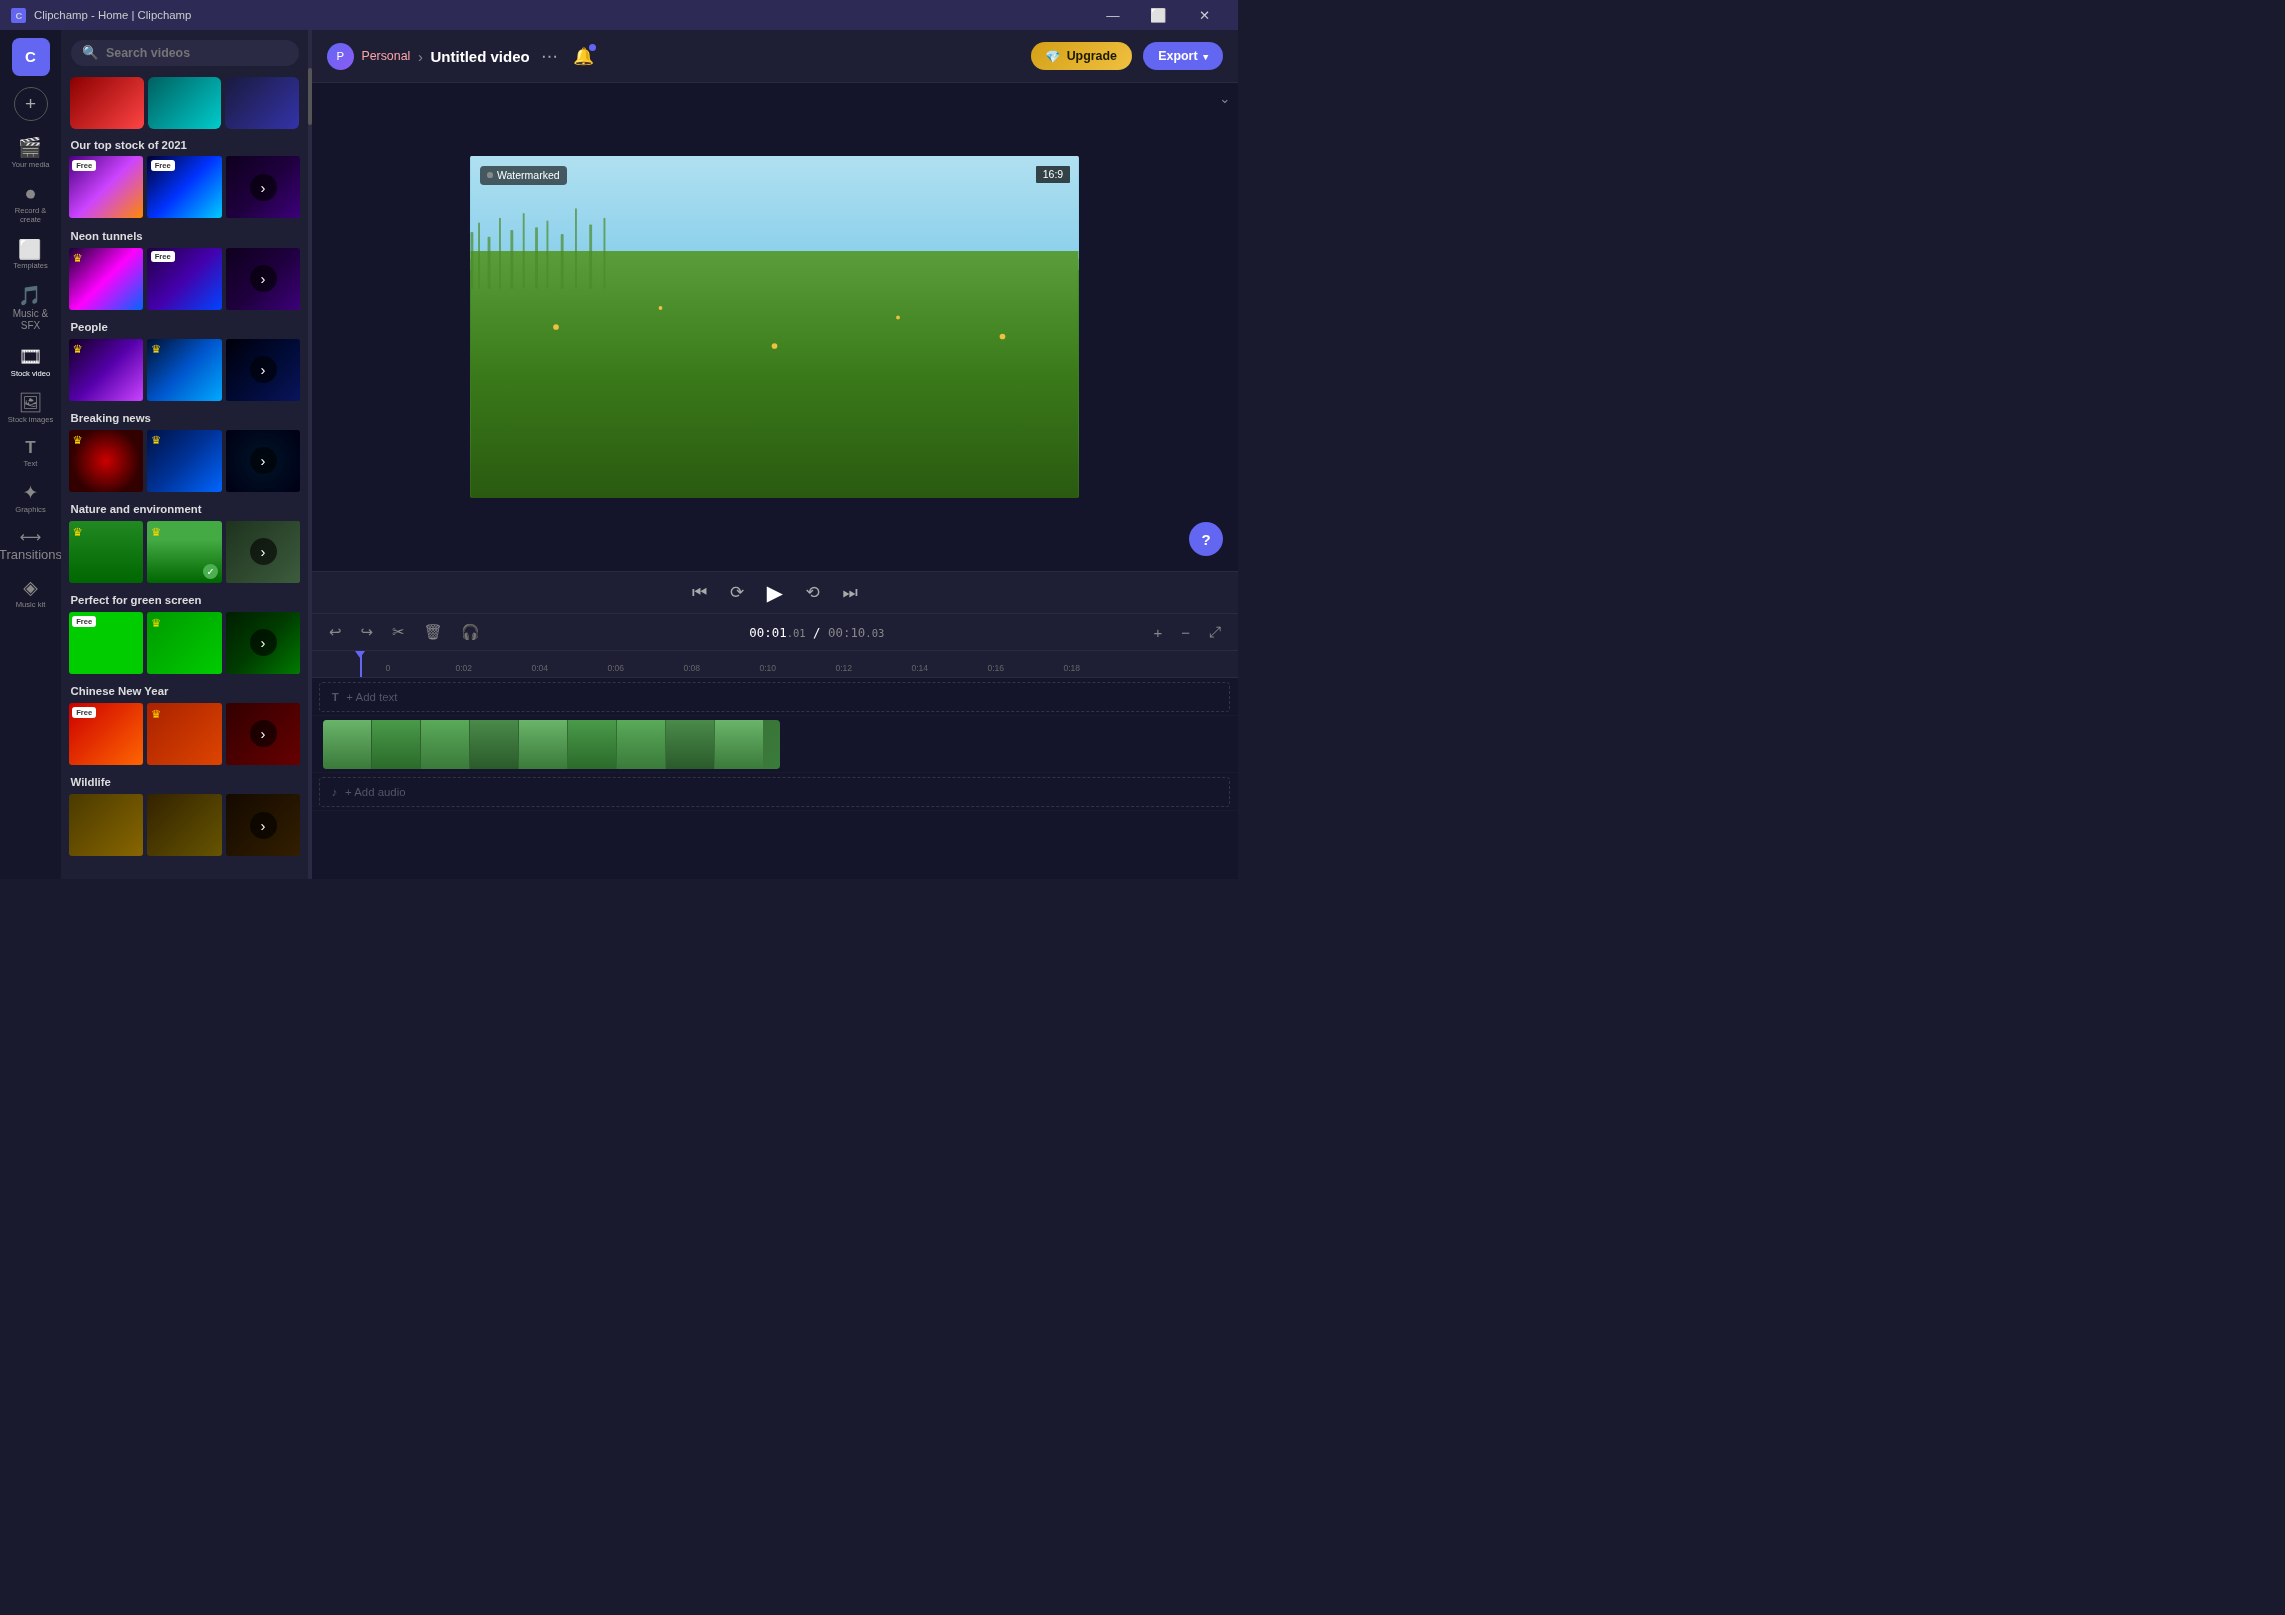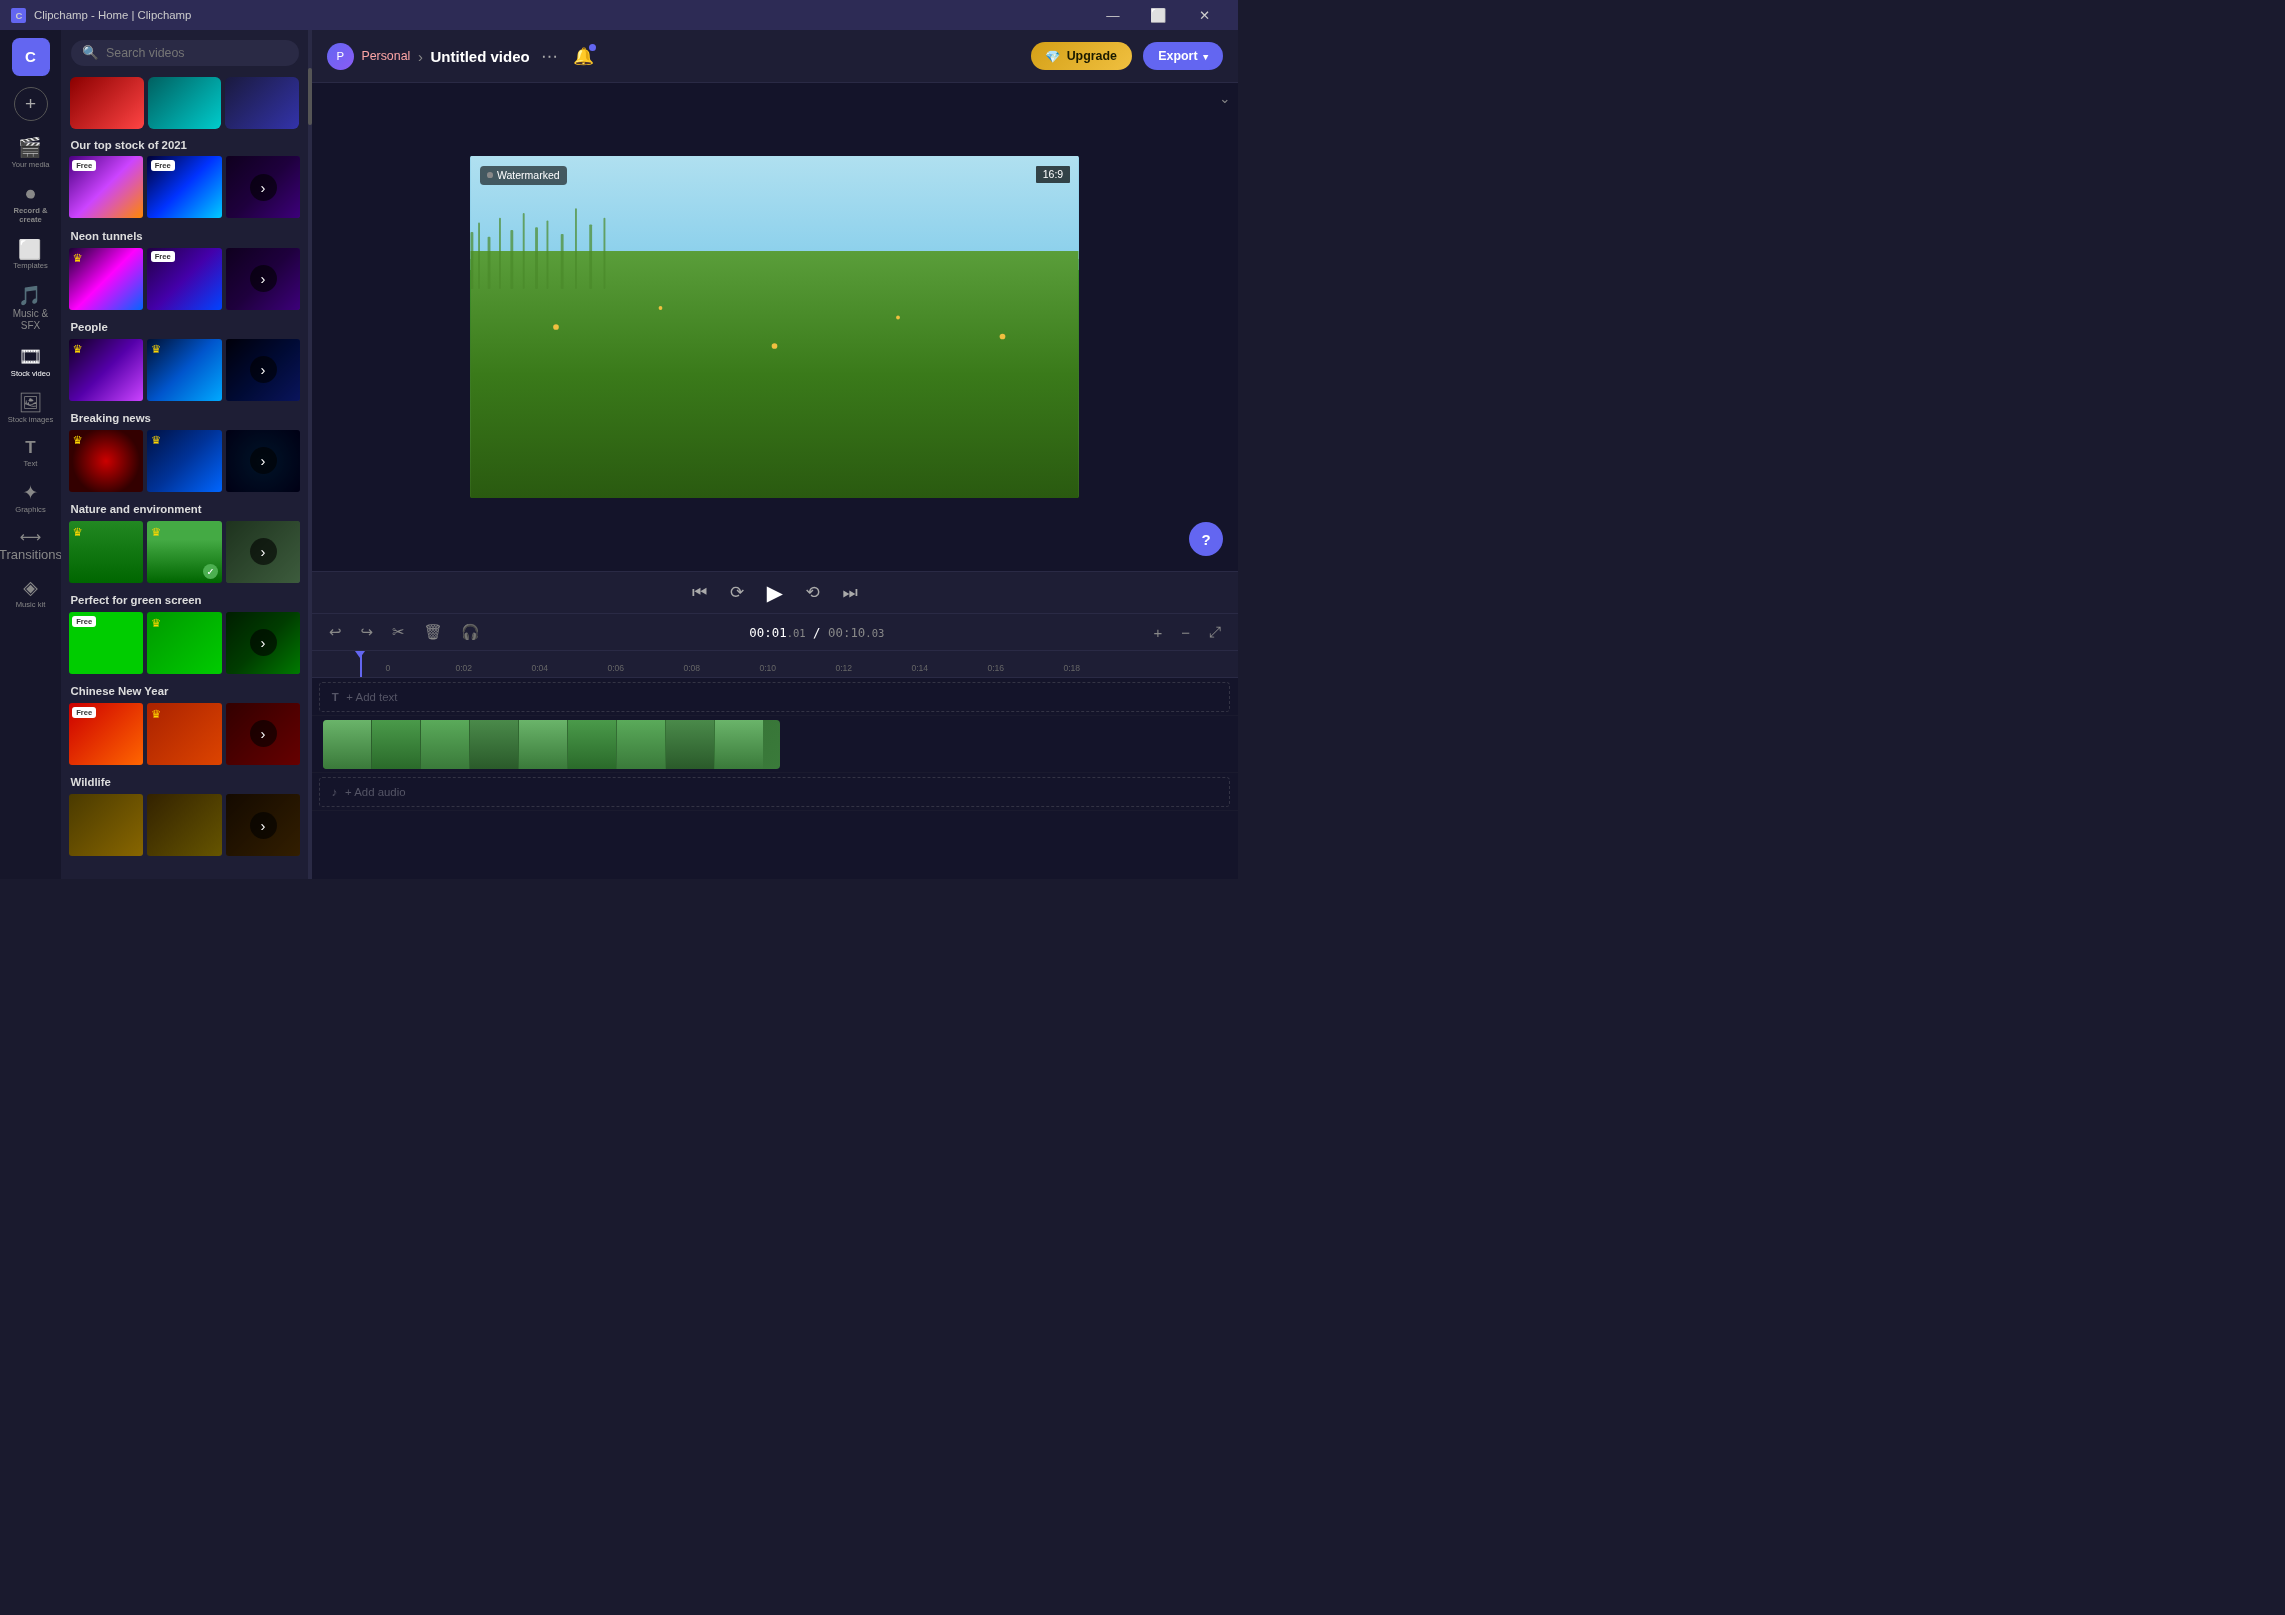--- a/index.html
+++ b/index.html
@@ -142,20 +142,21 @@
       padding: 5.7px 11.4px;
       gap: 7.6px;
     }
     .search-input-wrap input {
       background: transparent;
       border: none;
       outline: none;
       color: #aaa;
       font-size: 12.4px;
       flex: 1;
+      font-weight: bold;
     }
     .search-icon { color: #888; font-size: 13.3px; }
 
     .content-scroll {
       flex: 1;
       overflow-y: auto;
       padding: 0 7.6px 7.6px;
     }
     .content-scroll::-webkit-scrollbar { width: 3.8px; }
     .content-scroll::-webkit-scrollbar-thumb { background: #444; border-radius: 1.9px; }
@@ -635,21 +636,21 @@
     </div>
     <div class="icon-nav-add">
       <span>+</span>
     </div>
     <div class="nav-item">
       <span class="nav-item-icon">🎬</span>
       <span style="font-size:7.6px;line-height:1.2;">Your media</span>
     </div>
     <div class="nav-item">
       <span class="nav-item-icon">⏺</span>
-      <span style="font-size:7.6px;line-height:1.2;font-weight:bold;">Record &amp;<br>create</span>
+      <span style="font-size:7.6px;line-height:1.2;">Record &amp;<br>create</span>
     </div>
     <div class="nav-item">
       <span class="nav-item-icon">⬜</span>
       <span style="font-size:7.6px;line-height:1.2;">Templates</span>
     </div>
     <div class="nav-item">
       <span class="nav-item-icon">🎵</span>
       <span style="font-size:10px;line-height:1.2;">Music &amp; SFX</span>
     </div>
     <div class="nav-item active">

